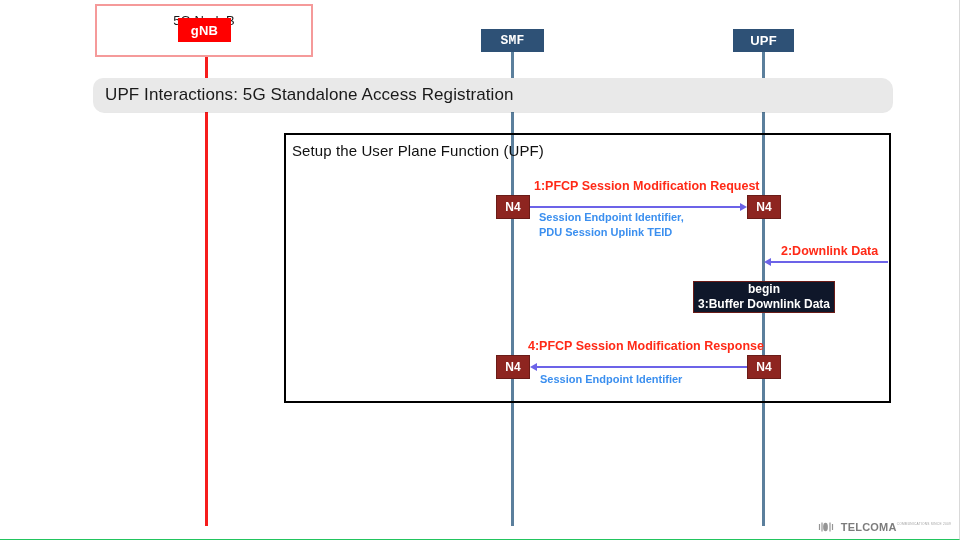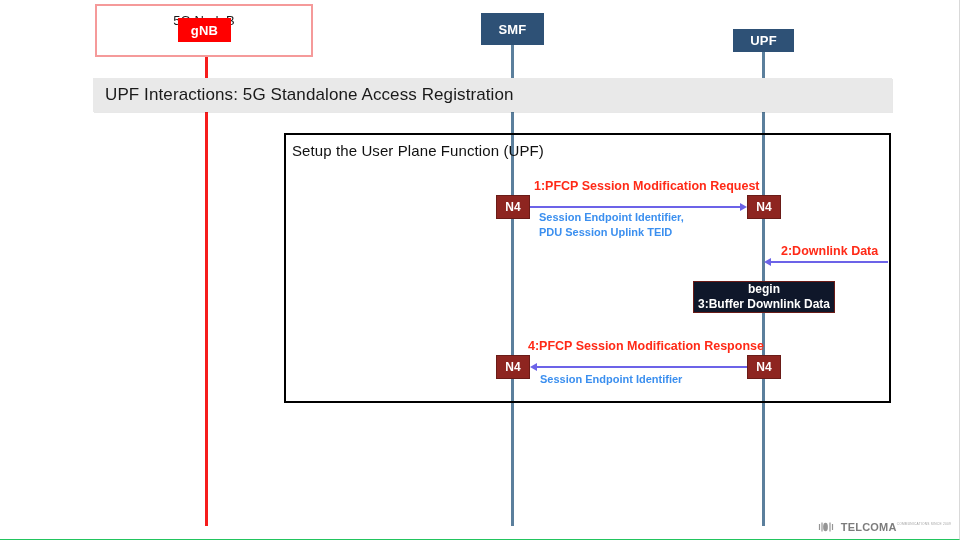--- a/index.html
+++ b/index.html
@@ -76,20 +76,21 @@
     left: 93px;
     top: 78px;
     width: 799px;
     height: 34px;
     background: #e9e9e9;
     box-sizing: border-box;
     display: flex;
     align-items: center;
     padding-left: 12px;
     box-shadow: 1px 1px 0 rgba(0,0,0,.09);
+    border-radius: 10px;
   }
   .banner-text {
     font-size: 17px;
     color: #1a1a1a;
     letter-spacing: .1px;
   }
 
   
   .frame {
     position: absolute;
@@ -212,21 +213,21 @@
 
   <div class="lifeline red" style="left:205px;"></div>
   <div class="lifeline blue" style="left:511px;"></div>
   <div class="lifeline blue" style="left:762px;"></div>
 
   <div class="actor-box gnb-group" style="left:95px; top:4px; width:218px; height:53px;">
     <div class="actor-title">5G NodeB</div>
   </div>
   <div class="node-chip gnb" style="left:178px; top:18px; width:53px; height:24px;">gNB</div>
 
-  <div class="node-chip nf" style="left:481px; top:13px; width:63px; height:32px;">SMF</div>
+  <div class="node-chip nf" style="left:481px; top:29px; width:63px; height:23px;font-family:Liberation Mono, monospace;">SMF</div>
   <div class="node-chip nf" style="left:733px; top:29px; width:61px; height:23px;">UPF</div>
 
   <div class="banner">
     <span class="banner-text">UPF Interactions: 5G Standalone Access Registration</span>
   </div>
 
   <div class="frame"></div>
   <div class="frame-label">Setup the User Plane Function (UPF)</div>
 
   <div class="msg-title" style="left:534px; top:179px;">1:PFCP Session Modification Request</div>

